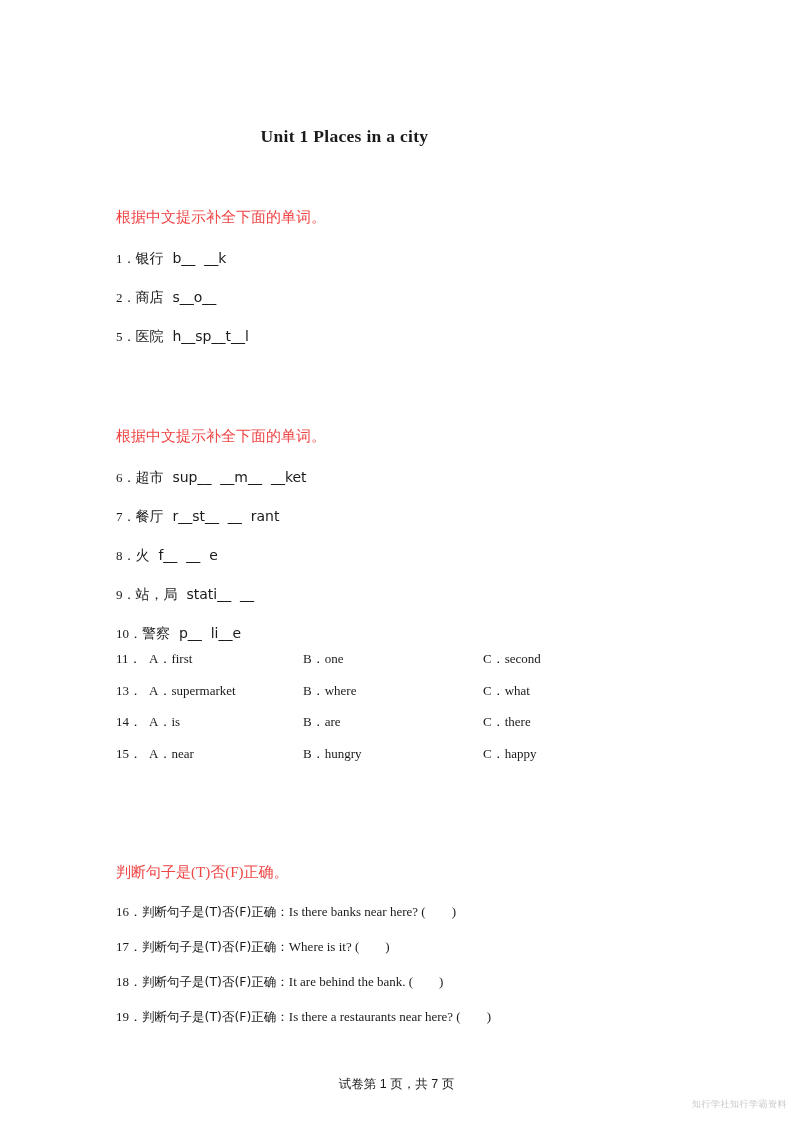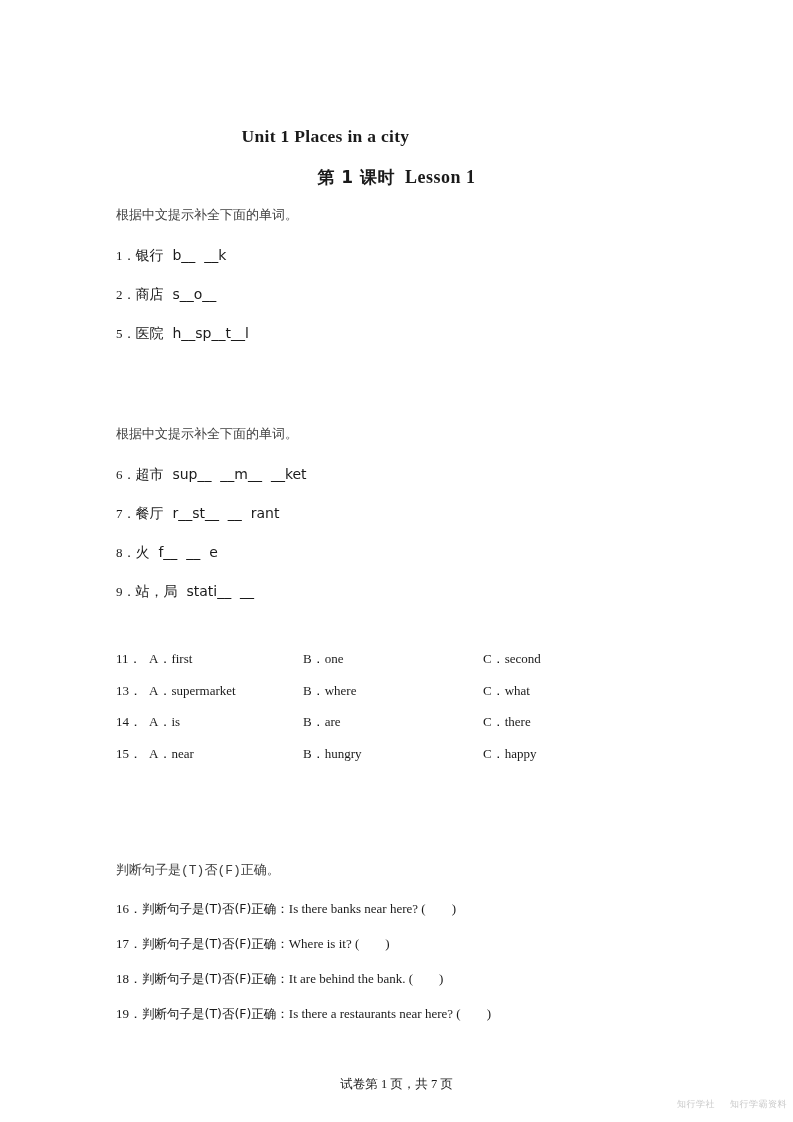--- a/index.html
+++ b/index.html
@@ -25,20 +25,21 @@
   
   .doc-title {
     position: absolute;
     left: 0;
     top: 126px;
     width: 651px;
     text-align: center;
     font-size: 17.5px;
     font-weight: bold;
     letter-spacing: 0.3px;
+    padding-left: 19px;
   }
   .doc-subtitle {
     position: absolute;
     left: 0;
     top: 166px;
     width: 793px;
     text-align: center;
     font-size: 18px;
     font-weight: bold;
     letter-spacing: 0.5px;
@@ -49,23 +50,23 @@
     font-size: 17px;
   }
 
   
   .section {
     position: absolute;
     left: 116px;
     width: 620px;
   }
   .prompt {
-    font-size: 13px;
-    font-family: Liberation Mono, monospace;
-    color: #404040;
+    font-size: 15px;
+    font-family: Liberation Serif, serif;
+    color: #ef4444;
     line-height: 1.5;
     margin: 0 0 0 0;
   }
   .qline {
     font-size: 13px;
     line-height: 1.55;
     white-space: pre;
     margin: 0;
   }
   .qline .cn {
@@ -117,68 +118,66 @@
   }
 
   
   .footer {
     position: absolute;
     left: 0;
     top: 1076px;
     width: 793px;
     text-align: center;
     font-size: 12.5px;
-    font-family: Liberation Serif, serif;
+    font-family: Liberation Sans, sans-serif;
     color: #1a1a1a;
   }
 
   
   .watermark-wrap {
     position: absolute;
     right: 6px;
     top: 1098px;
     display: flex;
-    gap: 15px;
+    gap: 0;
     align-items: center;
   }
   .watermark {
     font-family: "DejaVu Sans", "Liberation Sans", sans-serif;
     font-size: 9px;
     color: #c9c9c9;
     letter-spacing: 0.5px;
     white-space: nowrap;
   }
 </style>
 </head>
 <body>
 
 <div class="page">
 
   <div class="doc-title">Unit 1 Places in a city</div>
 
-  <div class="doc-subtitle">
-    <span class="cn">第 1 课时</span><span>&nbsp;&nbsp;</span><span>Lesson 1</span>
-  </div>
 
   <div class="section" style="top: 206px;">
     <div class="prompt">根据中文提示补全下面的单词。</div>
     <div class="list" style="margin-top: 19px;">
       <div class="qline"><span class="qnum">1．</span><span class="cn">银行  b__  __k</span></div>
       <div class="qline"><span class="qnum">2．</span><span class="cn">商店  s__o__</span></div>
       <div class="qline"><span class="qnum">5．</span><span class="cn">医院  h__sp__t__l</span></div>
     </div>
   </div>
 
   <div class="section" style="top: 425px;">
     <div class="prompt">根据中文提示补全下面的单词。</div>
     <div class="list" style="margin-top: 19px;">
       <div class="qline"><span class="qnum">6．</span><span class="cn">超市  sup__  __m__  __ket</span></div>
       <div class="qline"><span class="qnum">7．</span><span class="cn">餐厅  r__st__  __  rant</span></div>
       <div class="qline"><span class="qnum">8．</span><span class="cn">火  f__  __  e</span></div>
       <div class="qline"><span class="qnum">9．</span><span class="cn">站，局  stati__  __</span></div>
+      <div class="qline"><span class="qnum">10．</span><span class="cn">警察  p__  li__e</span></div>
     </div>
   </div>
 
   <div class="section" style="top: 642px;">
     <div style="margin-top: 8px;">
       <div class="mc-row">
         <span class="mc-num">11．</span>
         <span class="mc-a">A．first</span>
         <span class="mc-b">B．one</span>
         <span class="mc-c">C．second</span>

